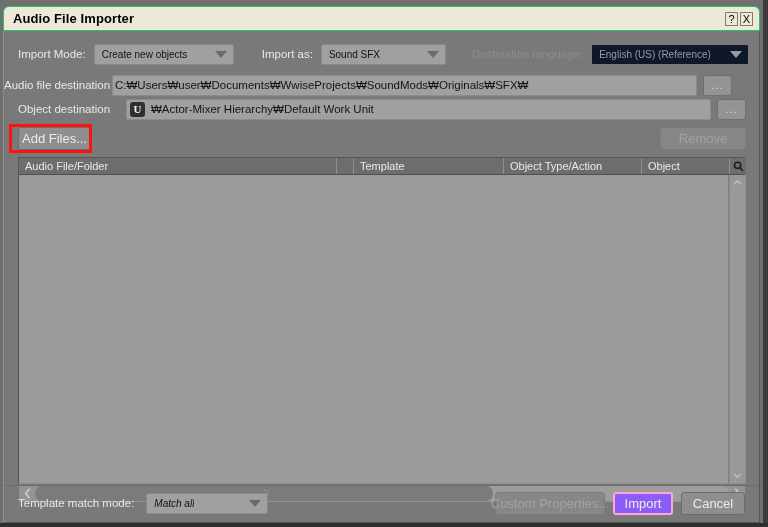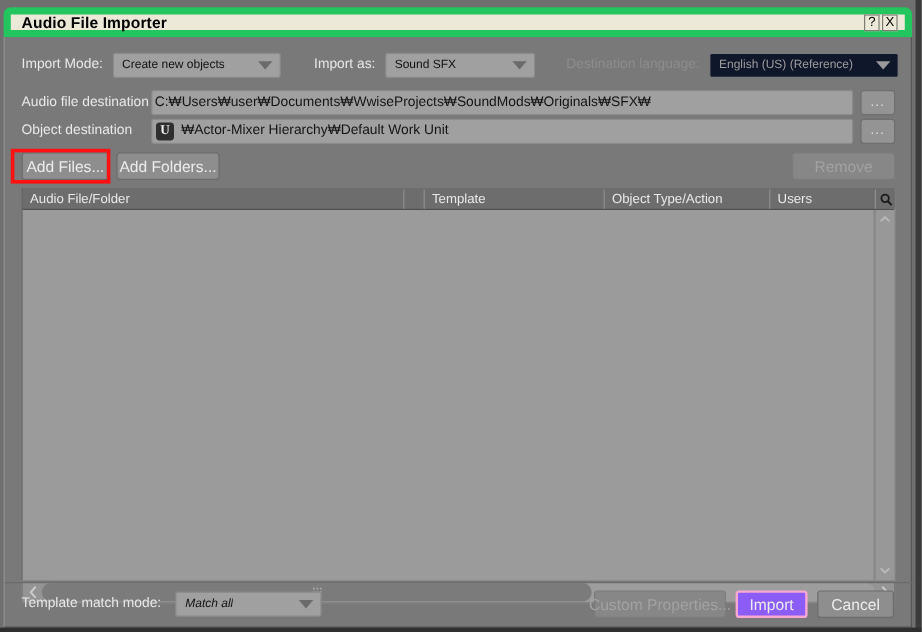--- a/index.html
+++ b/index.html
@@ -28,21 +28,21 @@
   .edge-bottom {
     position: absolute; left: 0; bottom: 0; width: 768px; height: 4px;
     background: #2f2f2f;
   }
 
   
   #titlebar {
     position: absolute; left: 3px; top: 6px;
     width: 757px; height: 25px;
     background: #ece9d8;
-    border: 6px solid #22c55e;
+    border: 1px solid #22c55e;
     border-radius: 6px 6px 0 0;
     display: flex; align-items: center;
   }
   #title-text {
     font-size: 13px; font-weight: bold; color: #000;
     padding-left: 9px; letter-spacing: 0.1px;
   }
   #titlebar-buttons {
     margin-left: auto; display: flex; gap: 2px;
     padding-right: 6px; align-items: center;
@@ -318,47 +318,46 @@
       </div>
 
       <span class="lbl dim" style="margin-left:26px;">Destination language:</span>
       <div class="combo disabled" style="width:158px; margin-left:8px;">
         <span class="cval">English (US) (Reference)</span>
         <span class="arrow"></span>
       </div>
     </div>
 
     <div id="row-dest1">
-      <span class="lbl" style="margin-left:14px; width:104px;">Audio file destination</span>
+      <span class="lbl" style="width:104px;">Audio file destination</span>
       <div class="field" style="width:585px; margin-left:4px;">C:₩Users₩user₩Documents₩WwiseProjects₩SoundMods₩Originals₩SFX₩</div>
       <div class="browse-btn" style="margin-left:6px;">...</div>
     </div>
 
     <div id="row-dest2">
       <span class="lbl" style="margin-left:14px; width:104px;">Object destination</span>
       <div class="field" style="width:585px; margin-left:4px; padding-left:0;">
         <span class="u-icon">U</span>
         <span>₩Actor-Mixer Hierarchy₩Default Work Unit</span>
       </div>
       <div class="browse-btn" style="margin-left:6px;">...</div>
     </div>
 
     <div id="row-addbtns">
       <div class="btn" style="position:absolute; left:14px; top:0; width:73px;">Add Files...</div>
-      <div class="btn" style="position:absolute; left:93px; top:0; width:86px;">Add Folders...</div>
       <div class="btn disabled" style="position:absolute; right:15px; top:0; width:86px;">Remove</div>
     </div>
 
     <div id="list-wrap">
       <div id="list-header">
         <div class="hcell" style="width:318px; flex:0 0 318px;">Audio File/Folder</div>
         <div class="hcell" style="width:17px; flex:0 0 17px; padding-left:0;"></div>
         <div class="hcell" style="width:150px; flex:0 0 150px;">Template</div>
         <div class="hcell" style="width:138px; flex:0 0 138px;">Object Type/Action</div>
-        <div class="hcell" style="width:87px; flex:0 0 87px; border-right:none;">Users</div>
+        <div class="hcell" style="width:87px; flex:0 0 87px; border-right:none;">Object</div>
         <div id="hcell-search">
           <svg width="11" height="11" viewBox="0 0 11 11" aria-hidden="true">
             <circle cx="4.6" cy="4.3" r="3.1" fill="none" stroke="#1b1b1b" stroke-width="1.5"></circle>
             <line x1="6.9" y1="6.7" x2="10" y2="10" stroke="#1b1b1b" stroke-width="1.6"></line>
           </svg>
         </div>
       </div>
 
       <div id="list-body">
         <div id="list-canvas"></div>

